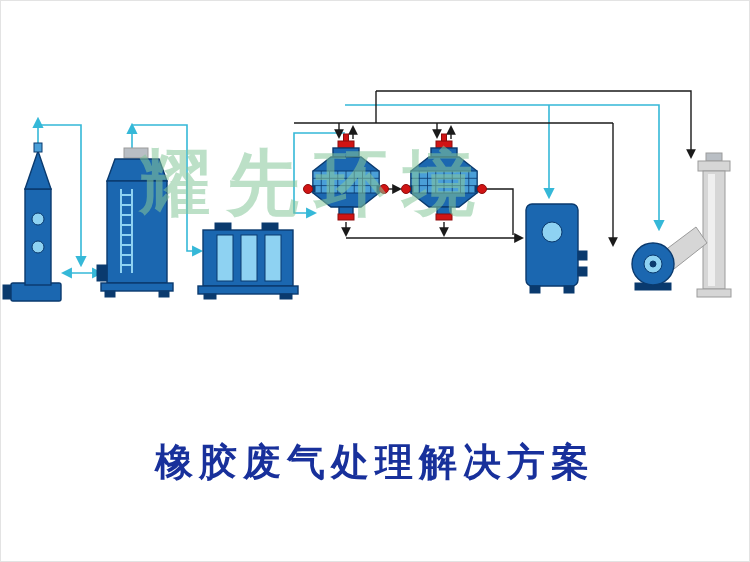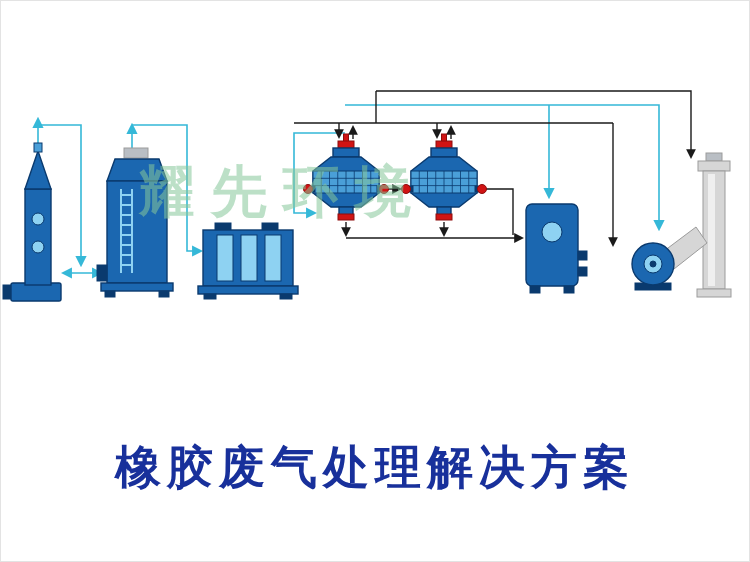--- a/index.html
+++ b/index.html
@@ -12,30 +12,30 @@
     --valve-red:#d01414;
     --chimney-gray:#d6d6d6;
     --chimney-gray-dark:#9b9b9b;
     --title-blue:#18309b;
     --watermark-green:#86c79b;
   }
   html,body{margin:0;padding:0;background:#fff;font-family:"DejaVu Sans",sans-serif;}
   .stage{position:relative;width:750px;height:562px;background:#ffffff;border:1px solid #e3e3e3;box-sizing:border-box;overflow:hidden;}
   .stage svg{position:absolute;left:0;top:0;}
   .watermark{
-    position:absolute;left:138px;top:162px;
+    position:absolute;left:138px;top:146px;
     font-family:"DejaVu Serif",serif;font-weight:700;
-    font-size:56px;letter-spacing:16px;line-height:1;
+    font-size:72px;letter-spacing:16px;line-height:1;
     color:var(--watermark-green);opacity:.55;white-space:nowrap;
     pointer-events:none;
   }
   .title{
     position:absolute;left:0;right:0;top:436px;text-align:center;
     font-family:"DejaVu Serif",serif;font-weight:700;
-    font-size:46px;letter-spacing:6px;color:var(--title-blue);white-space:nowrap;
+    font-size:38px;letter-spacing:6px;color:var(--title-blue);white-space:nowrap;
   }
   
   .ln-c{stroke:var(--flow-line-cyan);stroke-width:1.6;fill:none;}
   .ln-k{stroke:var(--flow-line-black);stroke-width:1.4;fill:none;}
   .fb{fill:var(--equipment-blue);stroke:var(--equipment-blue-dark);stroke-width:1.4;}
   .fd{fill:var(--equipment-blue-dark);stroke:var(--equipment-blue-dark);stroke-width:1;}
   .fl{fill:var(--equipment-blue-light);stroke:var(--equipment-blue-dark);stroke-width:1;}
   .fm{fill:var(--equipment-blue-mid);stroke:var(--equipment-blue-dark);stroke-width:1;}
   .rv{fill:var(--valve-red);stroke:#8e0d0d;stroke-width:1;}
   .gy{fill:var(--chimney-gray);stroke:var(--chimney-gray-dark);stroke-width:1;}

